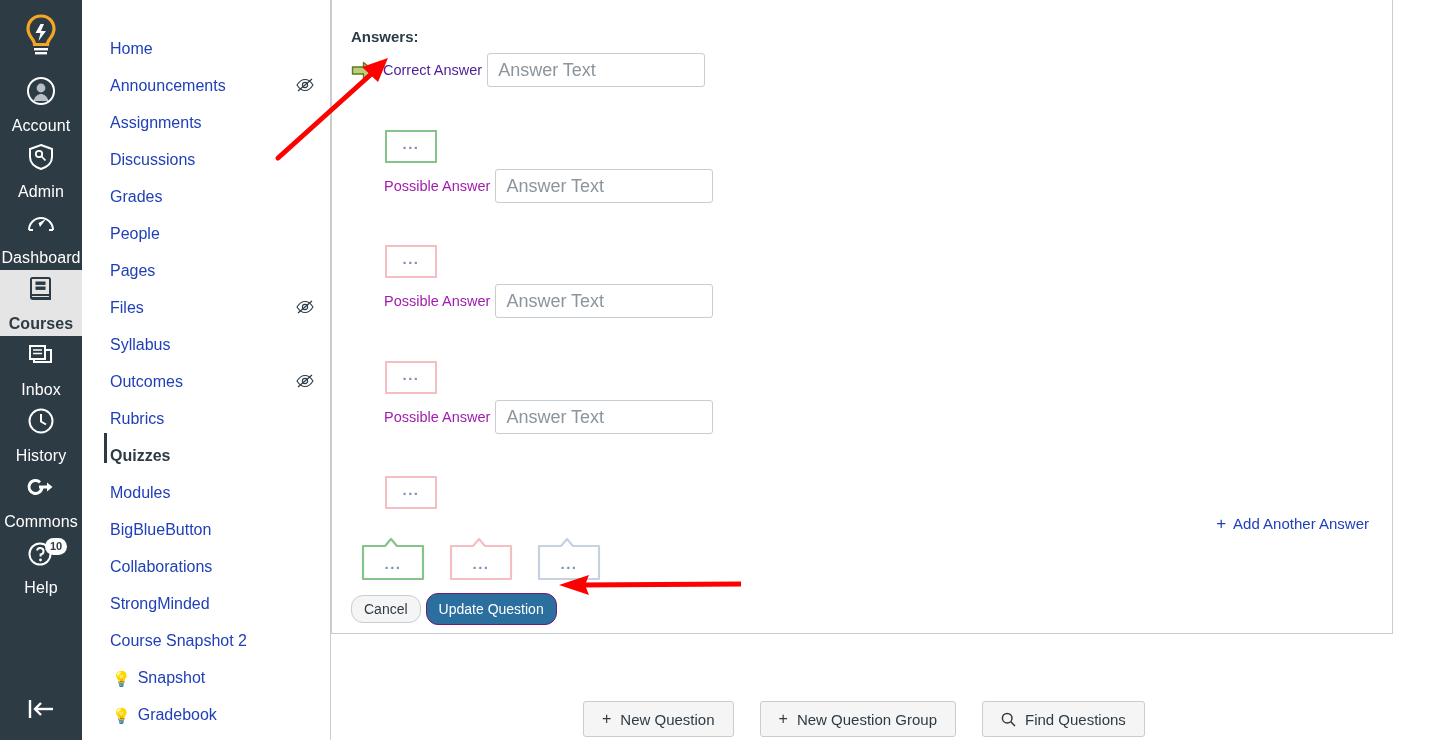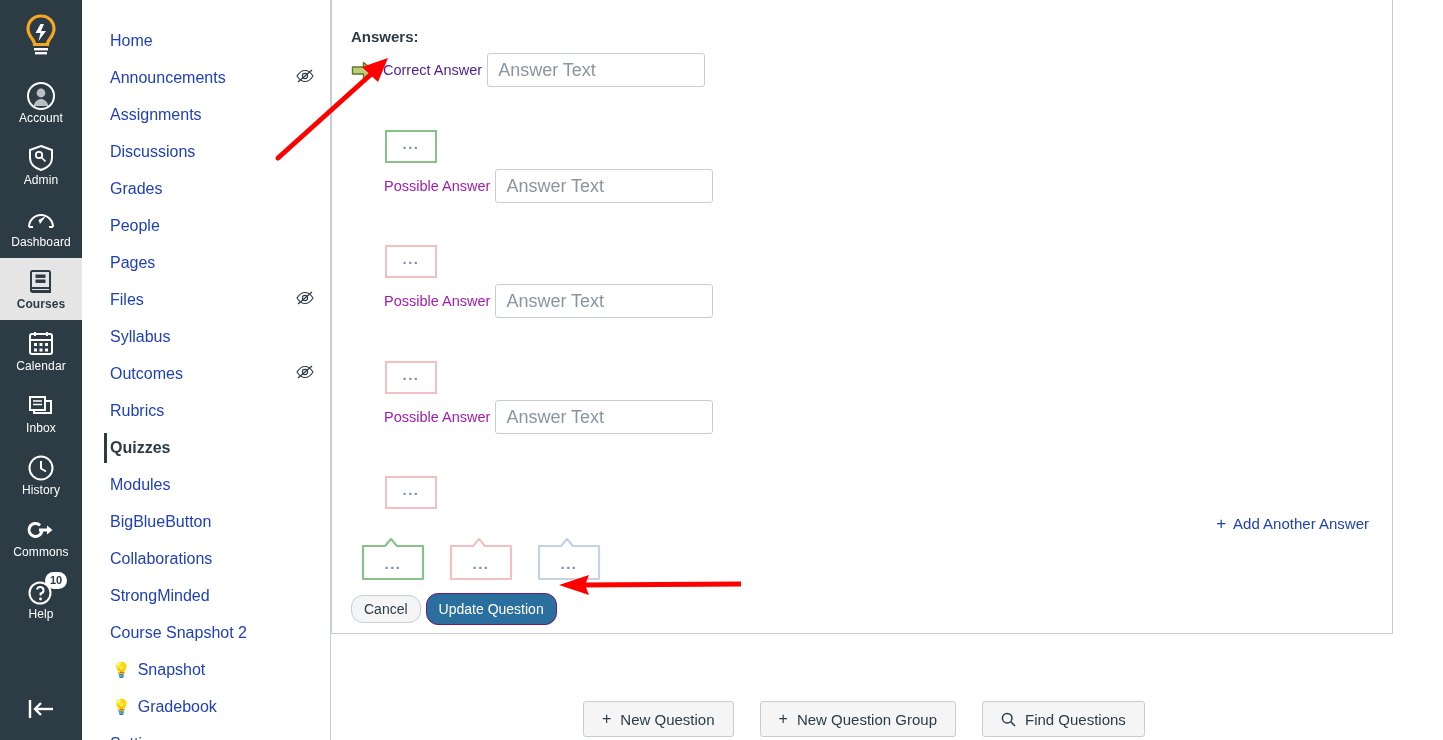--- a/index.html
+++ b/index.html
@@ -23,21 +23,21 @@
   .gn-item {
     width: 82px; min-height: 62px;
     display: flex; flex-direction: column;
     align-items: center; justify-content: center;
     color: #ffffff; cursor: pointer;
     padding: 4px 0 5px 0;
     position: relative;
   }
   .gn-item .gn-icon { display:flex; align-items:center; justify-content:center; height: 30px; }
   .gn-item .gn-label {
-    font-size: 12px; line-height: 14px; margin-top: 0;
+    font-size: 16px; line-height: 14px; margin-top: 13px;
     letter-spacing: .1px; text-align: center; color: #ffffff;
   }
   .gn-item.active { background: #e5e5e5; font-weight: bold; }
   .gn-item.active .gn-label { color: #2D3B45; }
   .gn-item.active svg { stroke: #2D3B45; }
   .gn-badge {
     position: absolute; top: 4px; left: 45px;
     background: #ffffff; color: #2D3B45;
     border-radius: 9px; font-size: 11px; line-height: 15px;
     min-width: 22px; height: 17px; text-align: center;
@@ -49,21 +49,21 @@
   .course-nav {
     position: absolute; left: 82px; top: 0;
     width: 249px; height: 740px;
     background: #ffffff;
     border-right: 1px solid #C7CDD1;
     padding-top: 22px;
     overflow: hidden;
   }
   .cn-item {
     position: relative;
-    display: flex; align-items: center;
+    display: flex; align-items: flex-end;
     height: 37px;
     padding-left: 28px; padding-right: 16px;
     cursor: pointer;
   }
   .cn-item .cn-label {
     font-size: 16px; color: #2B3AA0; color: #2040B8;
     line-height: 20px; flex: 1 1 auto; white-space: nowrap;
   }
   .cn-item.active .cn-label { color: #2D3B45; font-weight: 700; }
   .cn-item.active::before {
@@ -230,36 +230,20 @@
         <svg width="26" height="28" viewBox="0 0 26 28">
           <rect x="3" y="3" width="19" height="20" rx="1.5" fill="none" stroke="#2D3B45" stroke-width="2"></rect>
           <path d="M3 20 h19 v4 H5 a2 2 0 0 1-2-2 z" fill="none" stroke="#2D3B45" stroke-width="2"></path>
           <rect x="8" y="7" width="9" height="2.4" fill="#2D3B45"></rect>
           <rect x="8" y="12" width="9" height="2.4" fill="#2D3B45"></rect>
         </svg>
       </span>
       <span class="gn-label">Courses</span>
     </div>
 
-    <div class="gn-item">
-      <span class="gn-icon">
-        <svg width="28" height="27" viewBox="0 0 28 27">
-          <rect x="3" y="4" width="22" height="20" rx="2" fill="none" stroke="#ffffff" stroke-width="2"></rect>
-          <path d="M3 10 h22" stroke="#ffffff" stroke-width="2"></path>
-          <path d="M8 2 v4 M20 2 v4" stroke="#ffffff" stroke-width="2"></path>
-          <rect x="7" y="13" width="3" height="3" fill="#ffffff"></rect>
-          <rect x="12.5" y="13" width="3" height="3" fill="#ffffff"></rect>
-          <rect x="18" y="13" width="3" height="3" fill="#ffffff"></rect>
-          <rect x="7" y="18.5" width="3" height="3" fill="#ffffff"></rect>
-          <rect x="12.5" y="18.5" width="3" height="3" fill="#ffffff"></rect>
-          <rect x="18" y="18.5" width="3" height="3" fill="#ffffff"></rect>
-        </svg>
-      </span>
-      <span class="gn-label">Calendar</span>
-    </div>
 
     <div class="gn-item">
       <span class="gn-icon">
         <svg width="28" height="26" viewBox="0 0 28 26">
           <rect x="3" y="4" width="15" height="13" fill="none" stroke="#ffffff" stroke-width="2"></rect>
           <path d="M6 8 h9 M6 11.5 h9" stroke="#ffffff" stroke-width="1.6"></path>
           <path d="M18 8 h6 v12 H7 v-3" fill="none" stroke="#ffffff" stroke-width="2"></path>
         </svg>
       </span>
       <span class="gn-label">Inbox</span>

